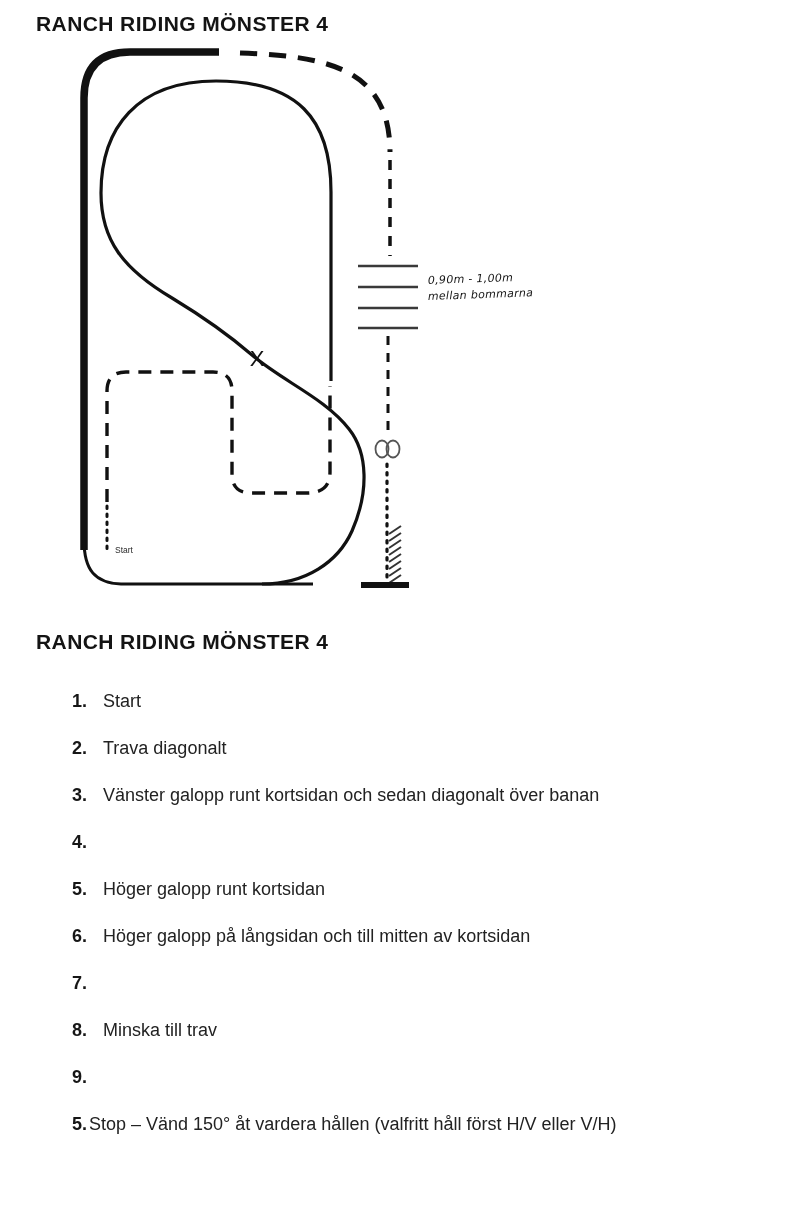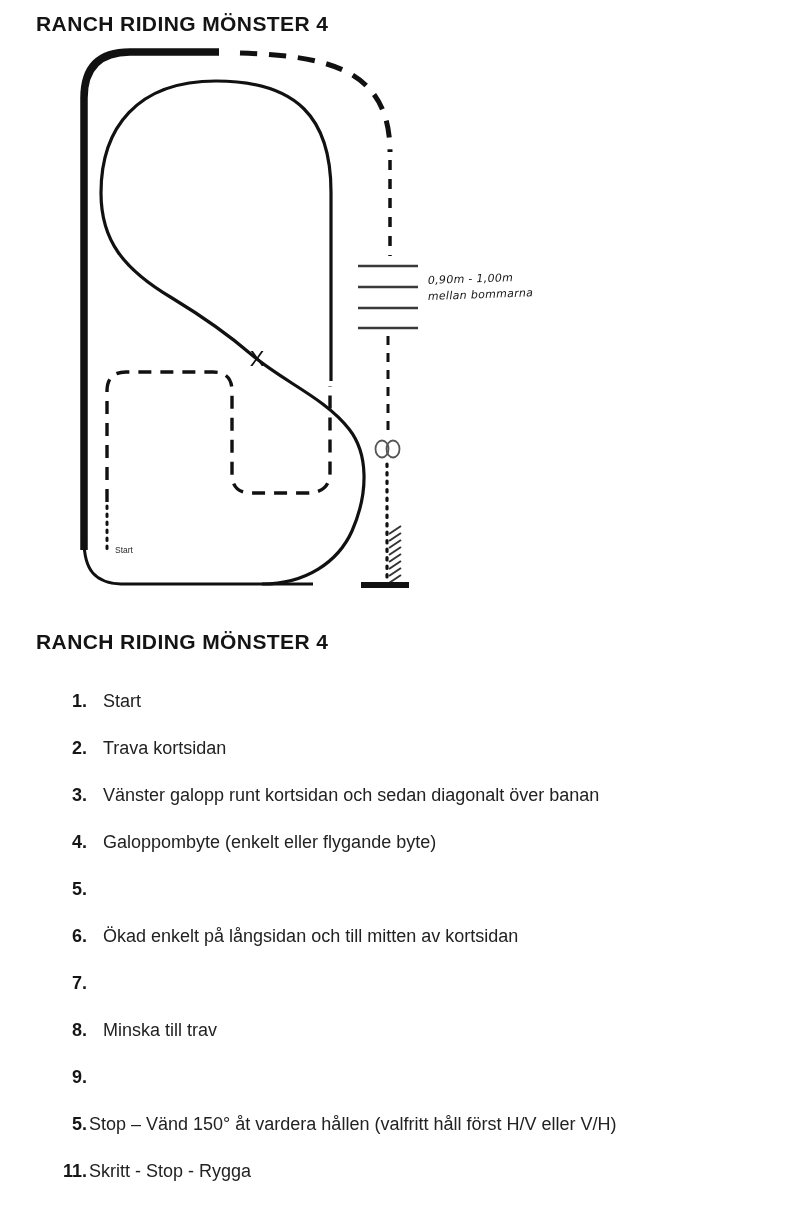--- a/index.html
+++ b/index.html
@@ -117,48 +117,44 @@
 
 <div class="list-heading">RANCH RIDING MÖNSTER 4</div>
 
 <div class="steps">
   <div class="step">
     <span class="num">1.</span>
     <span class="txt">Start</span>
   </div>
   <div class="step">
     <span class="num">2.</span>
-    <span class="txt">Trava kortsidan</span>
+    <span class="txt">Trava diagonalt</span>
   </div>
   <div class="step">
     <span class="num">3.</span>
     <span class="txt">Vänster galopp runt kortsidan och sedan diagonalt över banan</span>
   </div>
   <div class="step">
     <span class="num">4.</span>
-    <span class="txt">Galoppombyte (enkelt eller flygande byte)</span>
   </div>
   <div class="step">
     <span class="num">5.</span>
+    <span class="txt">Höger galopp runt kortsidan</span>
   </div>
   <div class="step">
     <span class="num">6.</span>
-    <span class="txt">Ökad enkelt på långsidan och till mitten av kortsidan</span>
+    <span class="txt">Höger galopp på långsidan och till mitten av kortsidan</span>
   </div>
   <div class="step">
     <span class="num">7.</span>
   </div>
   <div class="step">
     <span class="num">8.</span>
     <span class="txt">Minska till trav</span>
   </div>
   <div class="step">
     <span class="num">9.</span>
   </div>
   <div class="step tight">
     <span class="num">5.</span>
     <span class="txt">Stop – Vänd 150° åt vardera hållen (valfritt håll först H/V eller V/H)</span>
   </div>
-  <div class="step tight">
-    <span class="num">11.</span>
-    <span class="txt">Skritt - Stop - Rygga</span>
-  </div>
 </div>
 
 </body></html>

